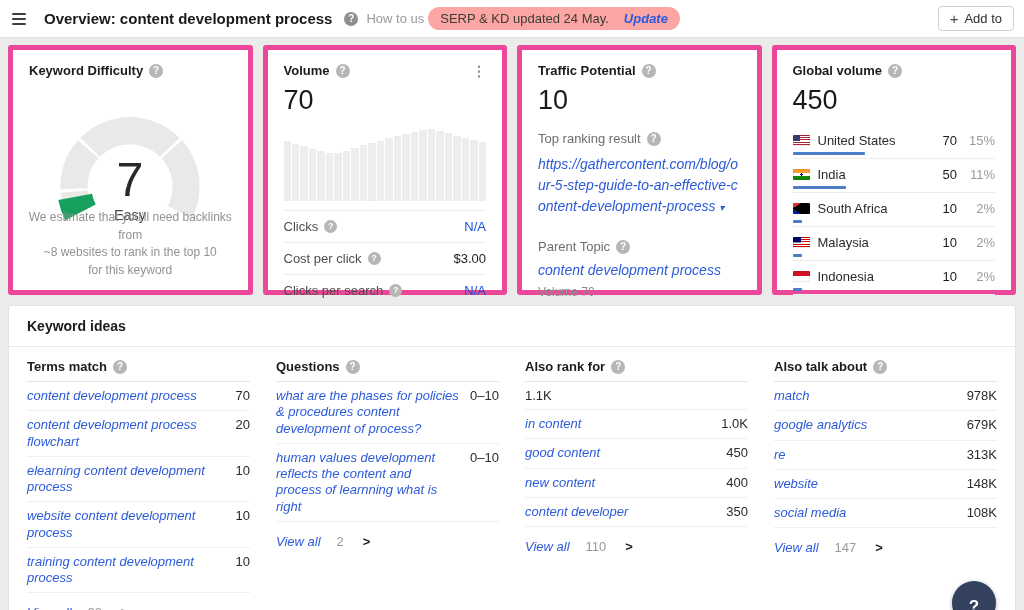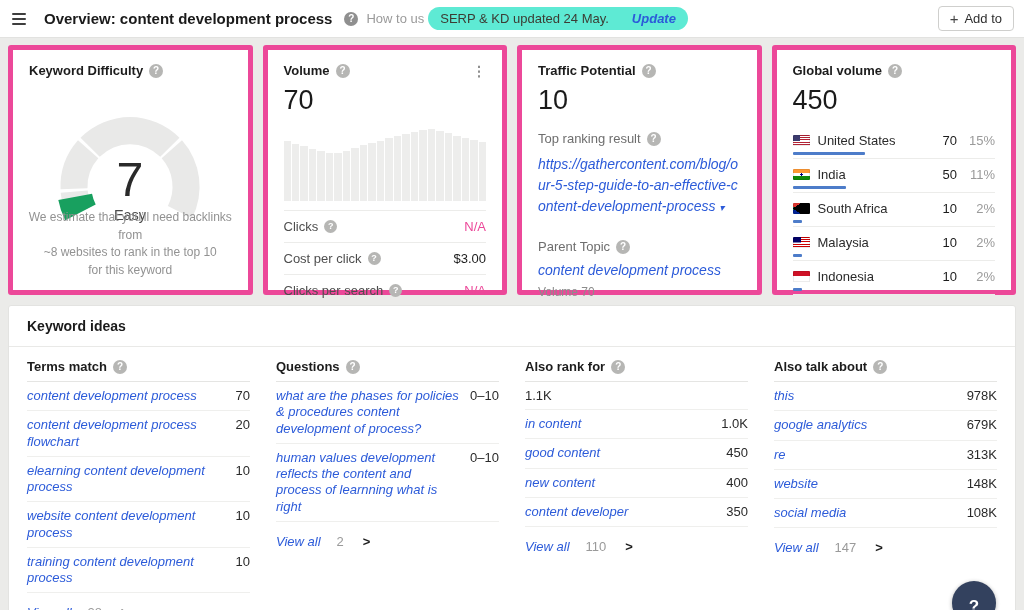--- a/index.html
+++ b/index.html
@@ -15,22 +15,22 @@
   .topbar{height:38px;background:#fff;display:flex;align-items:center;gap:10px;
     padding:0 10px;border-bottom:1px solid #e2e2e0;}
   .hamburger{width:18px;display:flex;flex-direction:column;gap:3px;padding:2px;cursor:pointer;}
   .hamburger i{height:2px;background:#3e3e3e;border-radius:1px;display:block;}
   .page-title{font-size:15px;margin:0 2px 0 6px;font-weight:700;color:#1a1a1a;white-space:nowrap;}
   .qicon{width:14px;height:14px;border-radius:50%;background:#b6b6b4;color:#fff;
     font-size:10px;font-weight:700;display:inline-flex;align-items:center;justify-content:center;
     flex:0 0 auto;line-height:1;cursor:pointer;}
   .qicon.dark{background:#8f8f8f;}
   .howto{color:#9a9a9a;white-space:nowrap;margin-left:-2px;}
-  .pill{background:#5eead4;border-radius:12px;padding:4px 12px;color:#3c3c34;
-    display:flex;gap:23px;white-space:nowrap;margin-left:-6px;}
+  .pill{background:#fca5a5;border-radius:12px;padding:4px 12px;color:#3c3c34;
+    display:flex;gap:15px;white-space:nowrap;margin-left:-6px;}
   .pill-link{color:#2c5bd9;font-weight:700;text-decoration:none;}
   .spacer{flex:1;}
   .addto{display:flex;align-items:center;gap:6px;background:#fff;border:1px solid #cfcfcd;
     border-radius:4px;padding:4px 11px;font-size:13px;color:#2e2e2e;font-family:inherit;cursor:pointer;}
   .plus{font-size:15px;line-height:1;color:#444;}
 
   
   .content{padding:7px 8px;}
   .cards{display:grid;grid-template-columns:repeat(4,1fr);gap:10px;}
   .card{background:#fff;border:5px solid #ec4899;border-radius:3px;height:250px;
@@ -48,21 +48,21 @@
     color:#929292;font-size:12px;line-height:1.45;}
 
   
   .kebab{margin-left:auto;color:#8f8f8f;font-size:14px;line-height:1;cursor:pointer;}
   .vchart{display:flex;align-items:flex-end;gap:1px;height:72px;margin-top:13px;}
   .vbar{flex:1;background:#ededec;}
   .vrows{margin-top:9px;}
   .vrow{display:flex;align-items:center;gap:6px;padding:8px 0;border-top:1px solid #ececea;color:#4e4e4e;}
   .vrow .qicon{width:13px;height:13px;font-size:9px;}
   .vval{margin-left:auto;color:#1c1c1c;}
-  .vval.muted{color:#ec4899;}
+  .vval.muted{color:#1d4ed8;}
 
   
   .tlabel{display:flex;align-items:center;gap:6px;color:#6e6e6e;margin-top:15px;}
   .tlink{color:#2c5bd9;text-decoration:none;font-size:14px;line-height:1.5;
     word-break:break-all;display:block;margin-top:8px;}
   .caret{font-size:10px;}
   .ptlabel{display:flex;align-items:center;gap:6px;color:#6e6e6e;margin-top:22px;}
   .ptlink{display:block;margin-top:8px;font-size:14px;color:#2c5bd9;text-decoration:none;}
   .ptvol{color:#8c8c8c;font-size:12px;margin-top:7px;}
 
@@ -356,21 +356,21 @@
             <span class="vacount">110</span>
             <span class="vachev">&gt;</span>
           </div>
         </div>
         <div class="kcol">
           <div class="khead">
             <span>Also talk about</span>
             <span class="qicon">?</span>
           </div>
           <div class="krow">
-            <a class="klink">this</a>
+            <a class="klink">match</a>
             <span class="kval">978K</span>
           </div>
           <div class="krow">
             <a class="klink">google analytics</a>
             <span class="kval">679K</span>
           </div>
           <div class="krow">
             <a class="klink">re</a>
             <span class="kval">313K</span>
           </div>

